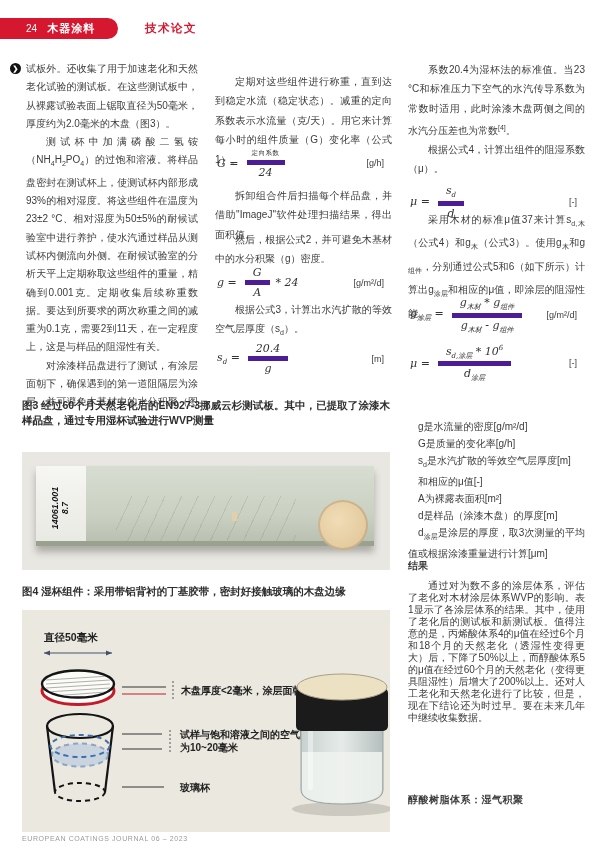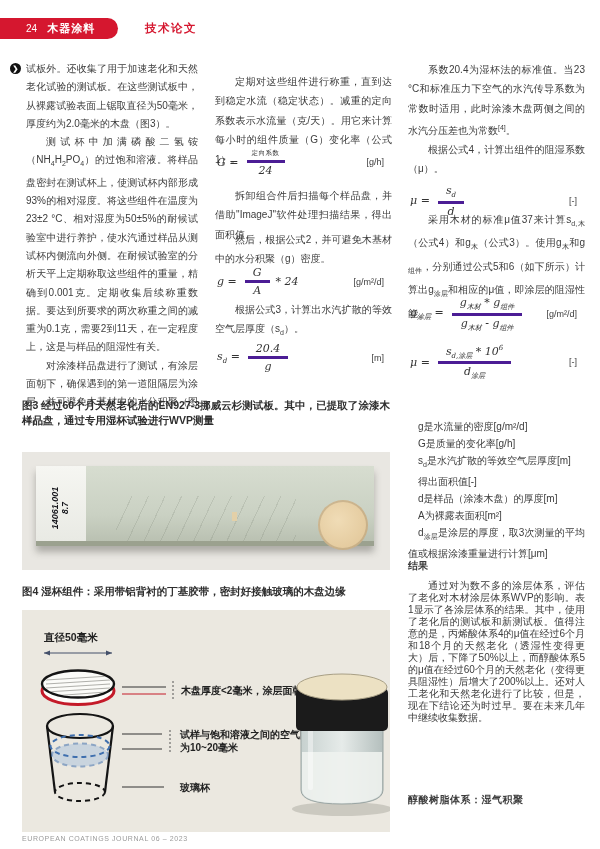--- a/index.html
+++ b/index.html
@@ -27,21 +27,21 @@
 
   .col2 { position:absolute; left:215px; top:60px; width:177px; height:338px; }
   .col3 { position:absolute; left:408px; top:60px; width:177px; height:762px; }
   .abs { position:absolute; left:0; right:0; margin:0; }
   .col2 p, .col3 p { font-size:10px; line-height:19.4px; text-align:justify; color:#3c3c3c; margin:0; }
 
   
   .formula { position:absolute; left:2px; right:8px; display:flex; align-items:center;
              font-family:"DejaVu Serif",serif; font-style:italic; font-size:11px; color:#333; }
   .frac { display:inline-flex; flex-direction:column; align-items:center; margin-left:8px; line-height:1.2; }
-  .num { padding:0 8px 1px; border-bottom:3px solid #4c1d95; text-align:center; }
+  .num { padding:0 8px 1px; border-bottom:5px solid #4c1d95; text-align:center; }
   .den { padding-top:1px; }
   .small { font-size:6.5px; font-style:normal; padding:2px 5px; letter-spacing:.5px; }
   .suffix { margin-left:6px; }
   .unit { margin-left:auto; font-family:"Liberation Sans",sans-serif; font-style:normal;
           font-size:9px; color:#3c3c3c; }
   .formula sub, .col3 sub, .col2 sub, .col1 sub { font-size:7px; }
   .formula sup, .col3 sup { font-size:7px; }
 
   
   .where-label { font-size:10px; color:#3c3c3c; }
@@ -156,23 +156,23 @@
       <span class="frac">
         <span class="num">s<sub>d,涂层</sub> * 10<sup>6</sup></span>
         <span class="den">d<sub>涂层</sub></span>
       </span>
       <span class="unit">[-]</span>
     </div>
     <div class="abs where-items" style="top:358px">
       <div>g是水流量的密度[g/m²/d]</div>
       <div>G是质量的变化率[g/h]</div>
       <div>s<sub>d</sub>是水汽扩散的等效空气层厚度[m]</div>
-      <div>得出面积值[-]</div>
+      <div>和相应的μ值[-]</div>
+      <div>A为裸露表面积[m²]</div>
       <div>d是样品（涂漆木盘）的厚度[m]</div>
-      <div>A为裸露表面积[m²]</div>
       <div>d<sub>涂层</sub>是涂层的厚度，取3次测量的平均值或根据涂漆重量进行计算[μm]</div>
     </div>
     <p class="abs red results-h" style="top:496px">结果</p>
     <p class="abs ind" style="top:520px; line-height:12px;">通过对为数不多的涂层体系，评估了老化对木材涂层体系WVP的影响。表1显示了各涂层体系的结果。其中，使用了老化后的测试板和新测试板。值得注意的是，丙烯酸体系4的μ值在经过6个月和18个月的天然老化（透湿性变得更大）后，下降了50%以上，而醇酸体系5的μ值在经过60个月的天然老化（变得更具阻湿性）后增大了200%以上。还对人工老化和天然老化进行了比较，但是，现在下结论还为时过早。要在未来几年中继续收集数据。</p>
     <p class="abs red bottom-h" style="top:730px">醇酸树脂体系：湿气积聚</p>
   </div>
 
   <p class="figcap" style="top:398px">图3 经过60个月天然老化后的EN927-3挪威云杉测试板。其中，已提取了涂漆木样品盘，通过专用湿杯试验进行WVP测量</p>
   <div class="fig3-photo">
     <div class="plank">

